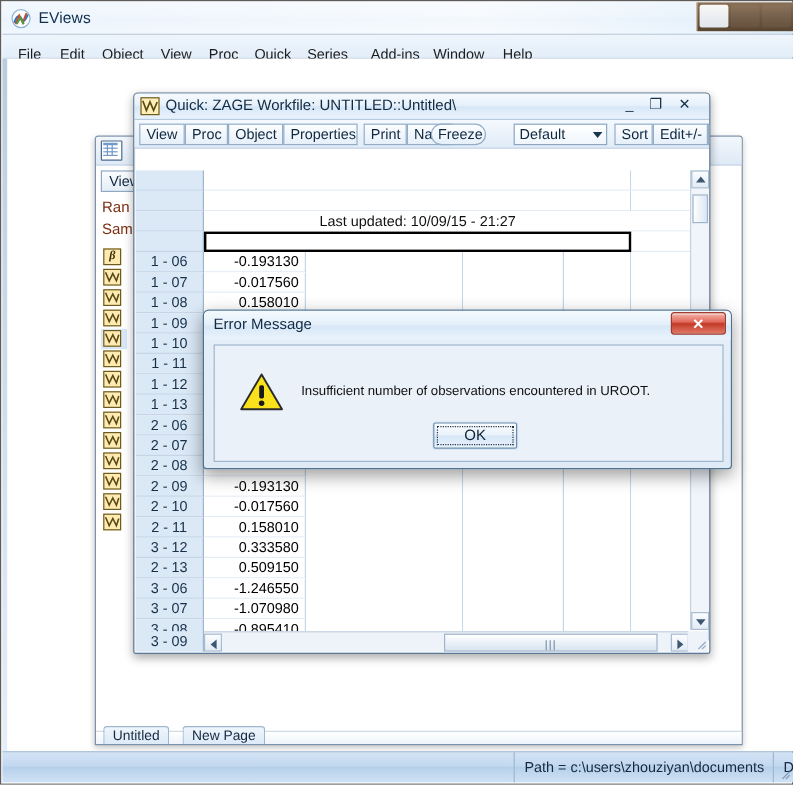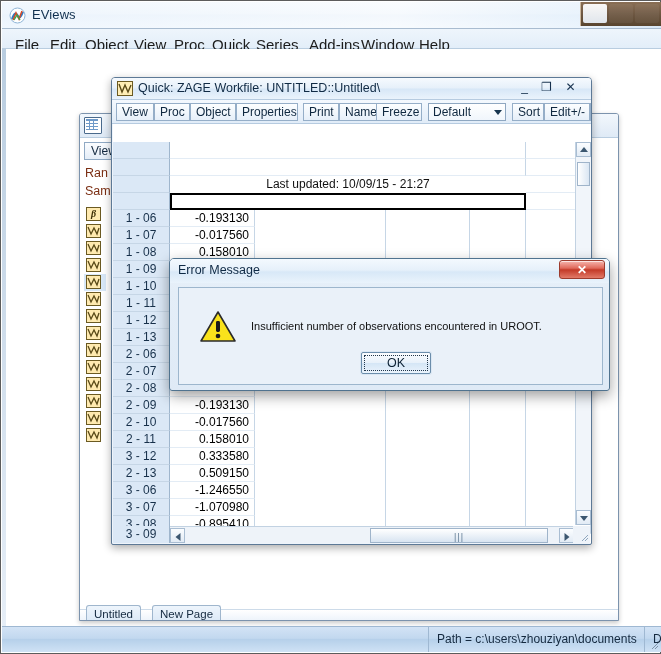--- a/index.html
+++ b/index.html
@@ -72,21 +72,21 @@
     left: 1px; top: 28px;
     width: 659px; height: 20px;
     background: linear-gradient(to bottom,#eef5fc 0%, #e3eef9 100%);
     border-bottom: 1px solid #b9cde0;
     box-sizing: border-box;
   }
   .menubar .mi {
     position: absolute; top: 8px;
     height: 16px; line-height: 16px;
     padding: 0 5px;
-    font-size: 15px;
+    font-size: 12px;
     color: #1c1c1c;
     white-space: nowrap;
   }
 
   .main-client {
     position: absolute;
     left: 1px; top: 48px;
     width: 659px; height: 577px;
     background: #ffffff;
     border-top: 1px solid #ffffff;
@@ -685,21 +685,21 @@
       <span class="sw-wbtn" style="right:12px;">✕</span>
     </div>
 
     <div class="sw-toolbar">
       <div class="tb-btn" style="left:4px;   width:38px;">View</div>
       <div class="tb-btn" style="left:42px;  width:36px;">Proc</div>
       <div class="tb-btn" style="left:78px;  width:46px;">Object</div>
       <div class="tb-btn" style="left:124px; width:62px;">Properties</div>
       <div class="tb-btn" style="left:191px; width:36px;">Print</div>
       <div class="tb-btn" style="left:227px; width:38px;">Name</div>
-      <div class="tb-btn" style="left:264px; width:46px;">Freeze</div>
+      <div class="tb-btn" style="left:247px; width:46px;border-radius:9px;">Freeze</div>
       <div class="tb-combo" style="left:316px; width:78px;">
         <span class="cv">Default</span>
         <span class="arrow"></span>
       </div>
       <div class="tb-btn" style="left:400px; width:32px;">Sort</div>
       <div class="tb-btn" style="left:432px; width:46px;">Edit+/-</div>
       <div class="tb-btn" style="left:478px; width:42px;">Smpl+</div>
     </div>
 
     <div class="sw-grid">

